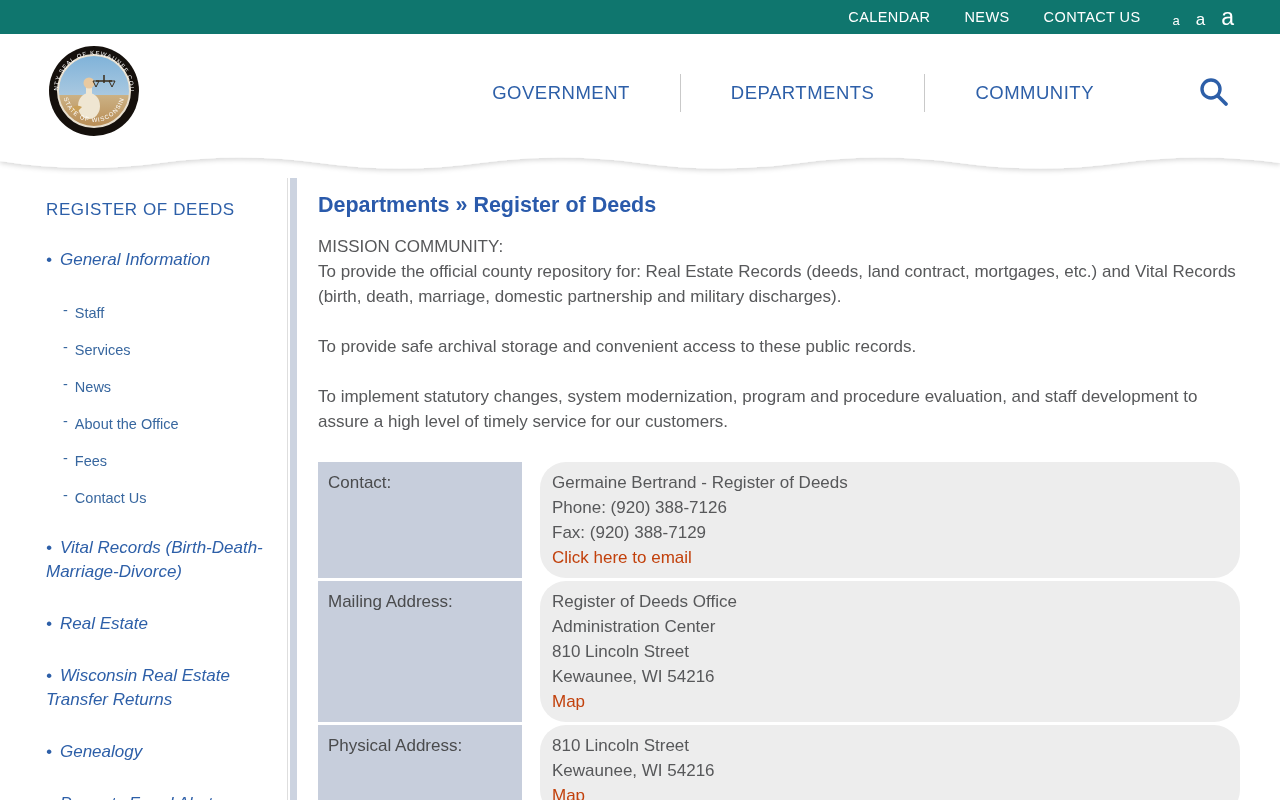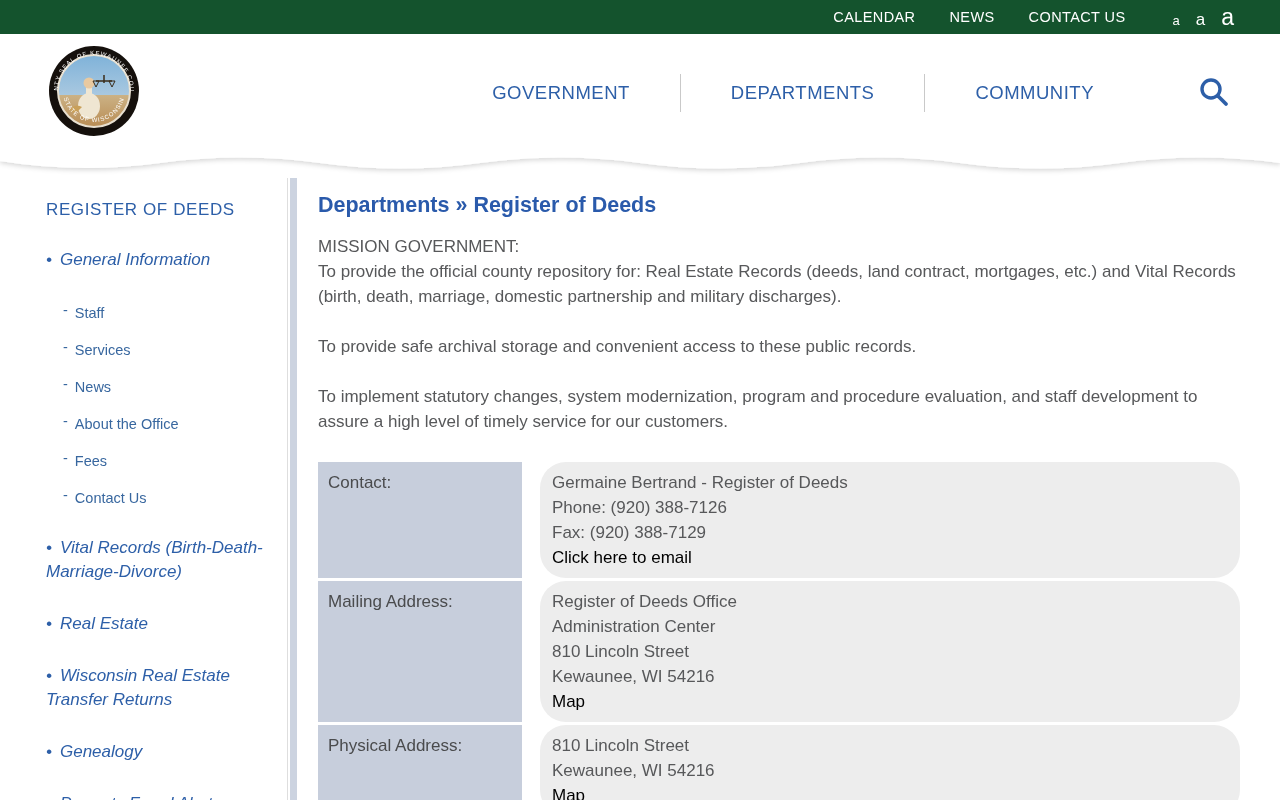--- a/index.html
+++ b/index.html
@@ -1,21 +1,21 @@
 <!DOCTYPE html>
 <html><head>
 <meta charset="utf-8">
 <style>
   * { margin:0; padding:0; box-sizing:border-box; }
   html, body { width:1280px; height:800px; overflow:hidden; background:#ffffff;
                font-family:"Liberation Sans", sans-serif; }
 
   
-  .topbar { height:34px; background:#14532d; display:flex; align-items:center;
-            justify-content:flex-end; padding-right:46px;gap:15px; }
+  .topbar { height:34px; background:#0f766e; display:flex; align-items:center;
+            justify-content:flex-end; padding-right:46px; }
   .topbar-links { display:flex; gap:34px; }
   .topbar-links a { color:#ffffff; font-size:14.5px; letter-spacing:.4px;
                     text-decoration:none; cursor:pointer; }
   .font-sizers { display:flex; align-items:baseline; gap:16px; margin-left:32px; }
   .font-sizers a { color:#ffffff; text-decoration:none; cursor:pointer; line-height:1; }
   .fs-s { font-size:13px; } .fs-m { font-size:17px; } .fs-l { font-size:23px; }
 
   
   .header { height:118px; display:flex; align-items:center;
             padding:0 50px 0 48px; background:#ffffff; position:relative; z-index:2; }
@@ -54,21 +54,21 @@
   .breadcrumb a { color:inherit; text-decoration:none; cursor:pointer; }
   .body-text { color:#57585a; font-size:17px; line-height:25px; }
   .para { margin-bottom:25px; color:#57585a; font-size:17px; line-height:25px; }
 
   .info-table { margin-top:28px; }
   .info-row { display:flex; gap:18px; margin-bottom:3px; }
   .cell-label { width:204px; background:#c7cedc; padding:8px 10px;
                 color:#4a4b4d; font-size:17px; line-height:25px; }
   .cell-value { flex:1; background:#ededed; padding:8px 12px;
                 color:#57585a; font-size:17px; line-height:25px;border-radius:26px; }
-  .cell-value a { color:#000000; text-decoration:none; cursor:pointer; }
+  .cell-value a { color:#c2410c; text-decoration:none; cursor:pointer; }
 </style>
 </head>
 <body>
 
 <div class="topbar">
   <nav class="topbar-links">
     <a>CALENDAR</a>
     <a>NEWS</a>
     <a>CONTACT US</a>
   </nav>
@@ -165,21 +165,21 @@
 
   <div class="accent-bar"></div>
 
   <main class="main">
     <h1 class="breadcrumb">
       <a>Departments</a>
       <span>»</span>
       <span>Register of Deeds</span>
     </h1>
 
-    <div class="body-text">MISSION GOVERNMENT:</div>
+    <div class="body-text">MISSION COMMUNITY:</div>
     <p class="para">To provide the official county repository for: Real Estate Records (deeds, land contract, mortgages, etc.) and Vital Records (birth, death, marriage, domestic partnership and military discharges).</p>
     <p class="para">To provide safe archival storage and convenient access to these public records.</p>
     <p class="para">To implement statutory changes, system modernization, program and procedure evaluation, and staff development to assure a high level of timely service for our customers.</p>
 
     <div class="info-table">
 
       <div class="info-row">
         <div class="cell-label">Contact:</div>
         <div class="cell-value">
           <div>Germaine Bertrand - Register of Deeds</div>

